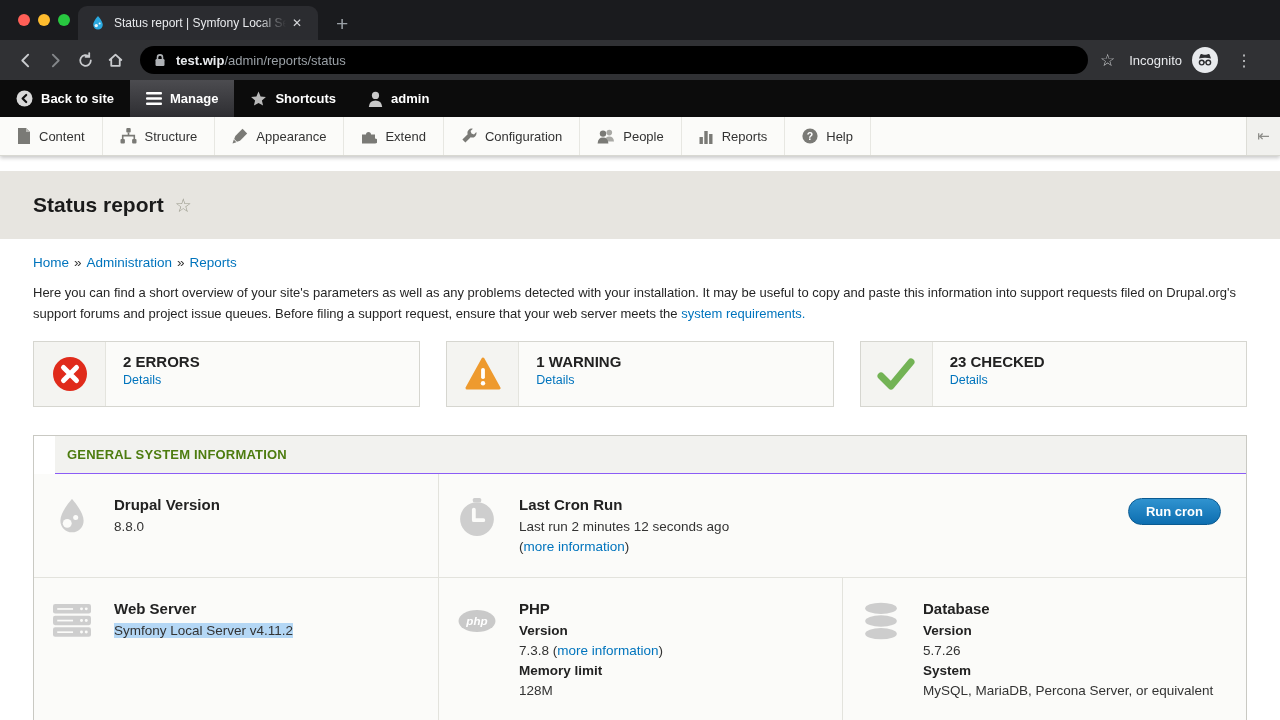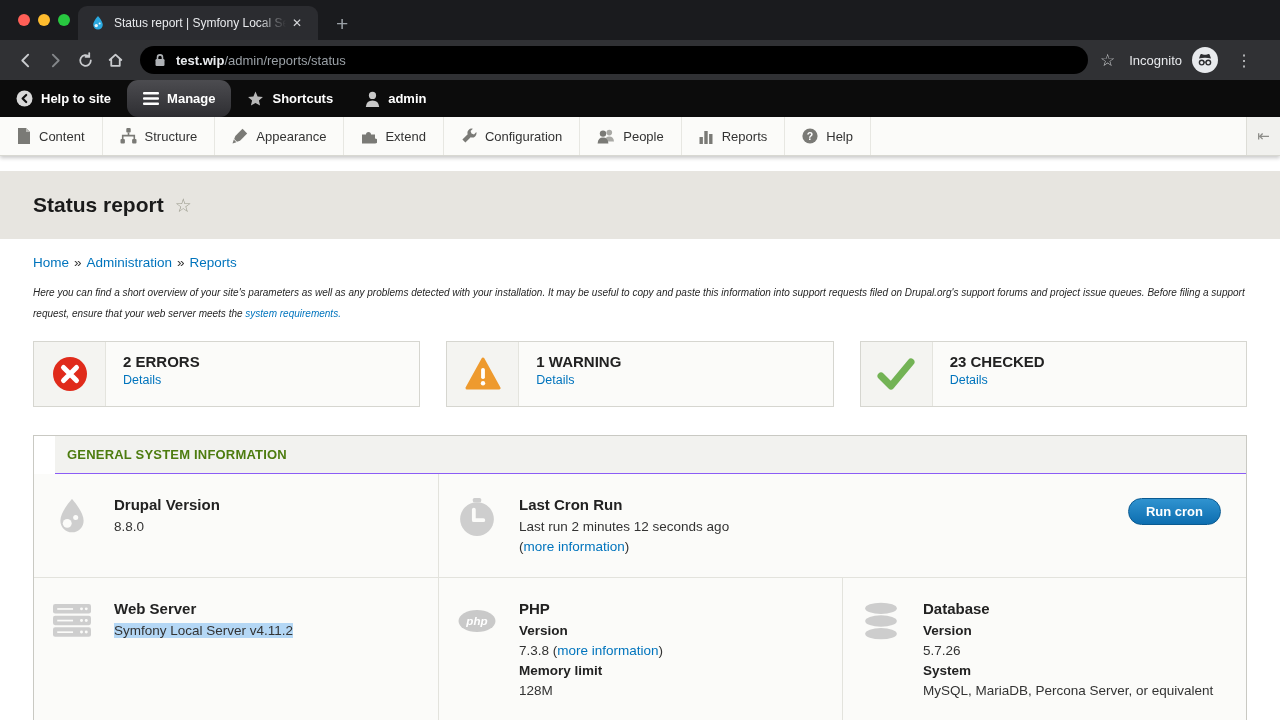--- a/index.html
+++ b/index.html
@@ -29,42 +29,42 @@
   .bm-star { color:#c6c8ca; font-size:17px; margin-right:14px; }
   .incog-label { color:#e8eaed; font-size:13px; margin-right:10px; }
   .incog-badge { width:26px; height:26px; border-radius:50%; background:#e8eaed;
     display:flex; align-items:center; justify-content:center; margin-right:12px; }
   .kebab { color:#c6c8ca; font-size:16px; letter-spacing:0; padding:0 6px; }
 
   
   .admin-bar { height:37px; background:#0c0c0c; display:flex; align-items:stretch; color:#fff;
     font-size:13px; font-weight:bold; }
   .admin-item { display:flex; align-items:center; gap:8px; padding:0 16px; }
-  .admin-item.active { background:linear-gradient(#4c4c50,#2e2e32);border-radius:11px; }
+  .admin-item.active { background:linear-gradient(#4c4c50,#2e2e32); }
   .admin-item .txt { color:#fff; }
 
   
   .menu-bar { height:39px; background:#fbfbf9; display:flex; align-items:stretch; position:relative;
     border-bottom:1px solid #d8d8d2; box-shadow:0 2px 4px rgba(0,0,0,.22); }
   .menu-item { display:flex; align-items:center; gap:8px; padding:1px 17px; border-right:1px solid #e7e7e2;
     font-size:13px; color:#333; }
   .menu-collapse { position:absolute; right:0; top:0; bottom:0; width:34px; background:#f1f1ee;
     border-left:1px solid #ddddd7; display:flex; align-items:center; justify-content:center;
     color:#8c8c88; font-size:15px; }
 
   
   .title-band { height:68px; background:#e7e5e0; margin-top:15px; display:flex; align-items:center; padding:0 33px; }
   .page-title { font-size:21px; font-weight:bold; color:#1a1a1a; }
   .title-star { font-size:19px; color:#98988a; margin-left:11px; }
 
   .content { padding:0 33px; }
   .breadcrumb { margin-top:16px; font-size:13.5px; color:#333; }
   .breadcrumb a { color:#0074bd; text-decoration:none; }
   .crumb-sep { margin:0 5px; }
-  .intro { margin-top:12px; font-size:10px; color:#262626; line-height:21px; max-width:1212px;font-style:italic; }
+  .intro { margin-top:12px; font-size:13px; color:#262626; line-height:21px; max-width:1212px; }
   .intro a { color:#0074bd; text-decoration:none; }
 
   .cards { display:flex; gap:26px; margin-top:17px; }
   .card { flex:1; border:1px solid #d6d6d0; display:flex; height:66px; background:#fbfbf9; }
   .card-ico { width:72px; background:#f4f4f1; border-right:1px solid #e4e4de;
     display:flex; align-items:center; justify-content:center; }
   .card-body { padding:11px 17px; }
   .card-count { font-size:15px; font-weight:bold; color:#222; }
   .card-link { font-size:12.5px; color:#0074bd; text-decoration:none; display:inline-block; margin-top:2px; }
 
@@ -149,21 +149,21 @@
   </span>
   <span class="kebab">⋮</span>
 </div>
 
 <div class="admin-bar">
   <div class="admin-item">
     <svg width="17" height="17" viewBox="0 0 16 16">
       <circle cx="8" cy="8" r="7.5" fill="#d9d9d9"></circle>
       <path d="M9.6 4.6 6.2 8l3.4 3.4" stroke="#111" stroke-width="2" fill="none" stroke-linecap="round" stroke-linejoin="round"></path>
     </svg>
-    <span class="txt">Help to site</span>
+    <span class="txt">Back to site</span>
   </div>
   <div class="admin-item active">
     <svg width="16" height="13" viewBox="0 0 16 13">
       <rect width="16" height="2.6" rx="1" fill="#fff"></rect>
         <rect y="5.2" width="16" height="2.6" rx="1" fill="#fff"></rect>
         <rect y="10.4" width="16" height="2.6" rx="1" fill="#fff"></rect>
     </svg>
     <span class="txt">Manage</span>
   </div>
   <div class="admin-item">

